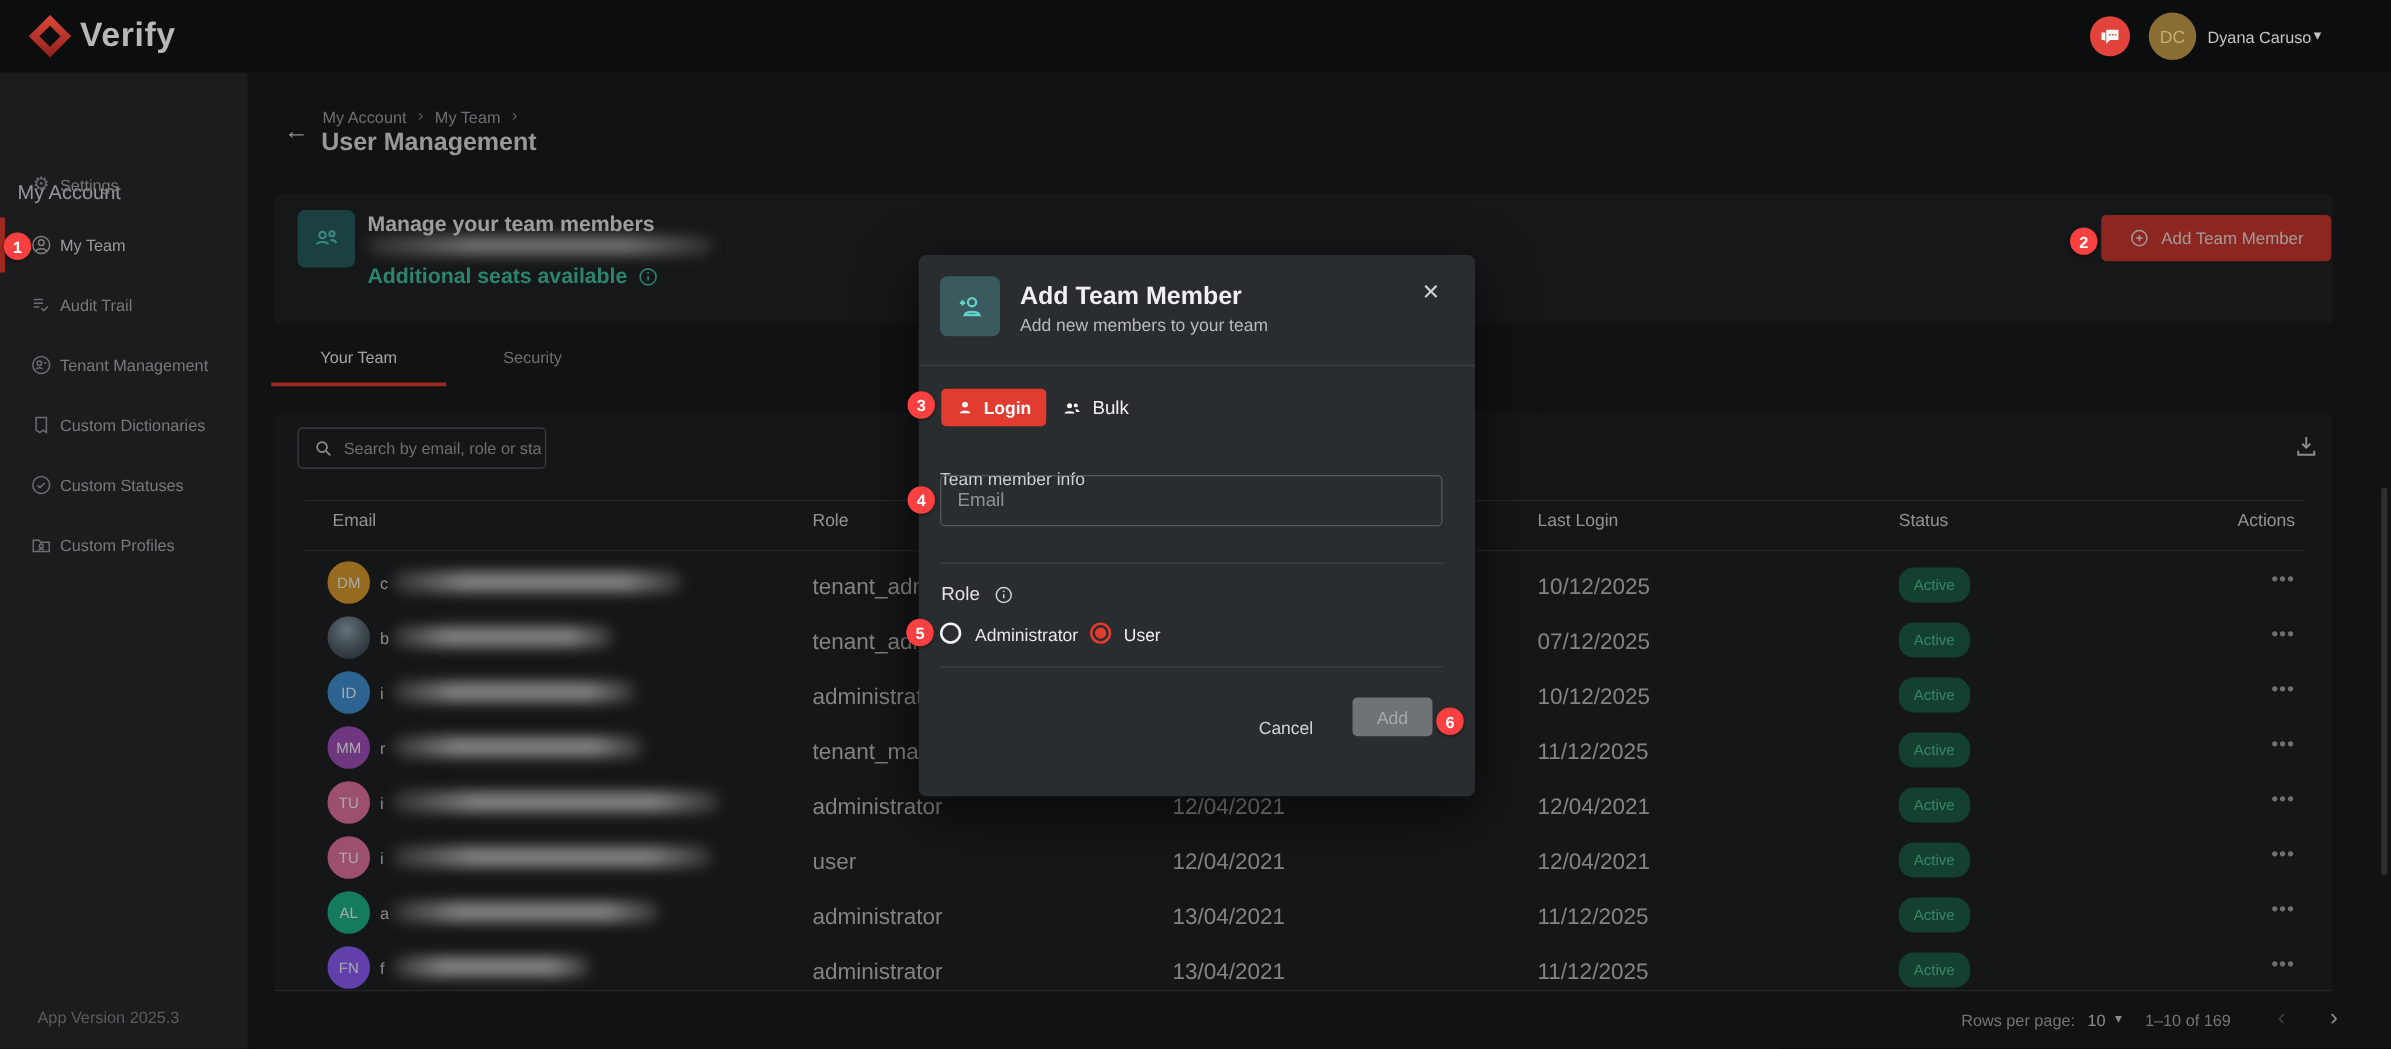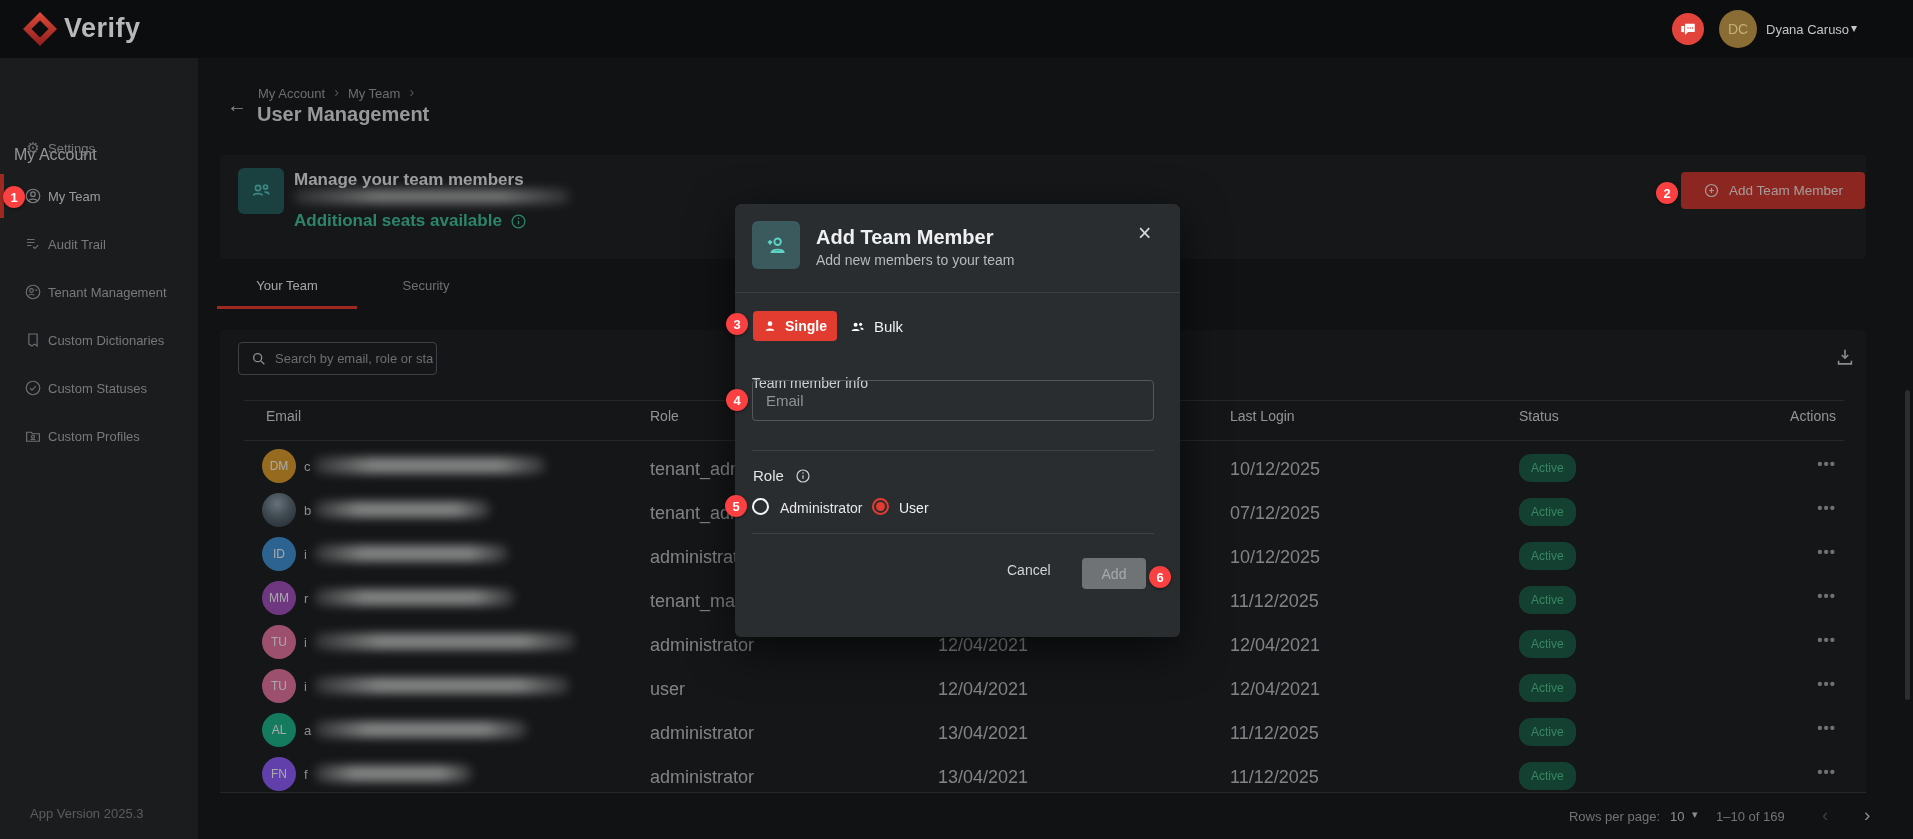--- a/index.html
+++ b/index.html
@@ -93,21 +93,21 @@
   .m-div2 { position:absolute; left:17px; top:246px; width:402px; height:1px; background:#3d4143; }
   .m-role { position:absolute; left:18px; top:263px; font-size:15px; color:#e2e4e5; display:flex; gap:11px; align-items:center; }
   .radio { position:absolute; top:294px; width:17px; height:17px; border-radius:50%; }
   .radio.r1 { left:17px; border:2px solid #f2f4f5; }
   .radio.r2 { left:137px; border:2px solid #e23b30; }
   .radio.r2::after { content:''; position:absolute; left:2px; top:2px; width:9px; height:9px; border-radius:50%; background:#e23b30; }
   .radio-lbl { position:absolute; top:296px; font-size:14px; }
   .radio-lbl.l1 { left:45px; color:#e4e6e8; }
   .radio-lbl.l2 { left:164px; color:#eef0f1; }
   .m-div3 { position:absolute; left:17px; top:329px; width:402px; height:1px; background:#3d4143; }
-  .m-cancel { position:absolute; left:272px; top:358px; background:none; border:none; color:#d2d5d6; font-size:14px; font-family:inherit; }
+  .m-cancel { position:absolute; left:272px; top:370px; background:none; border:none; color:#d2d5d6; font-size:14px; font-family:inherit; }
   .m-add { position:absolute; left:347px; top:354px; width:64px; height:31px; background:#6f7376; border:none; border-radius:4px; color:#a6aaad; font-size:14px; font-family:inherit; }
 
   
   .badge { position:absolute; width:22px; height:22px; border-radius:50%; background:#fa4040; box-shadow:0 1px 3px rgba(0,0,0,.5); color:#fff; font-size:13px; font-weight:bold; display:flex; align-items:center; justify-content:center; z-index:70; }
 
   svg { display:block; }
 </style>
 </head>
 <body>
 
@@ -390,21 +390,21 @@
     <div class="m-close">×</div>
     <div class="m-div1"></div>
 
     <button class="m-single">
       <span>
         <svg width="14" height="14" viewBox="0 0 24 24" fill="#ffffff">
             <circle cx="12" cy="8" r="4"></circle>
             <path d="M4.5 20c1-5 14-5 15 0z"></path>
           </svg>
       </span>
-      <span>Single</span>
+      <span>Login</span>
     </button>
     <button class="m-bulk">
       <span>
         <svg width="17" height="15" viewBox="0 0 24 24" fill="#ffffff">
             <circle cx="9" cy="9" r="3.2"></circle>
             <path d="M2.5 19c.8-4 12.2-4 13 0z"></path>
             <circle cx="17" cy="8.5" r="2.5"></circle>
             <path d="M16.5 13.5c3-.3 5 1.2 5.5 3.5h-4.5z"></path>
           </svg>
       </span>

